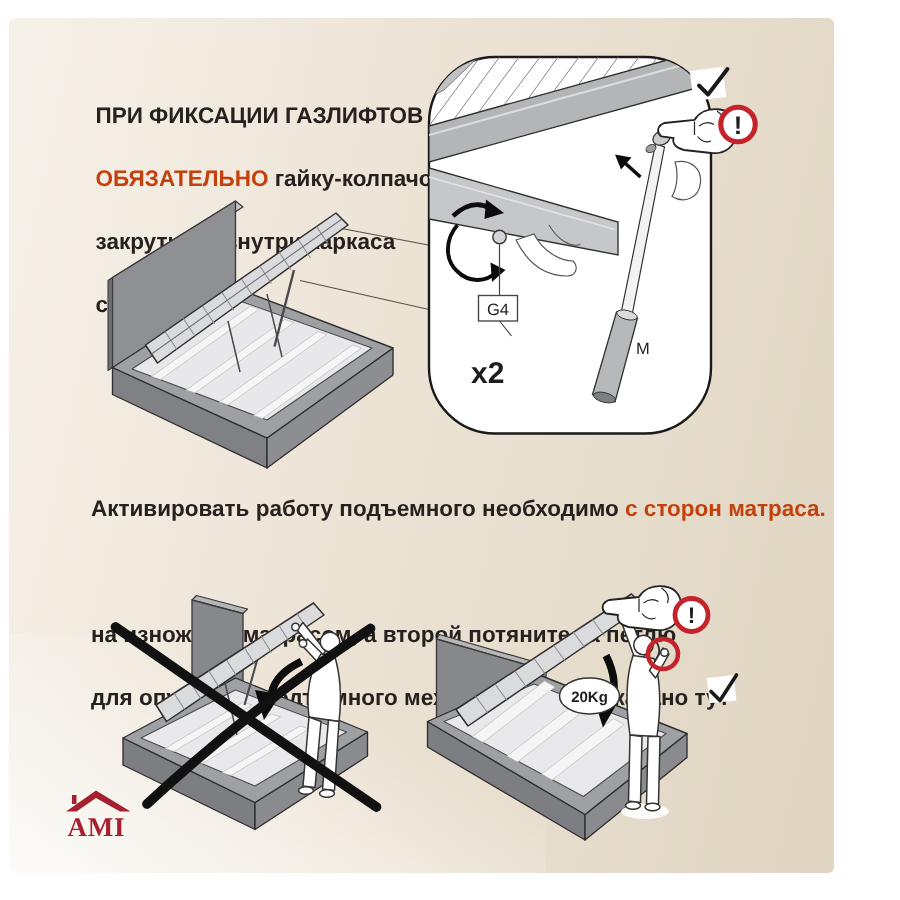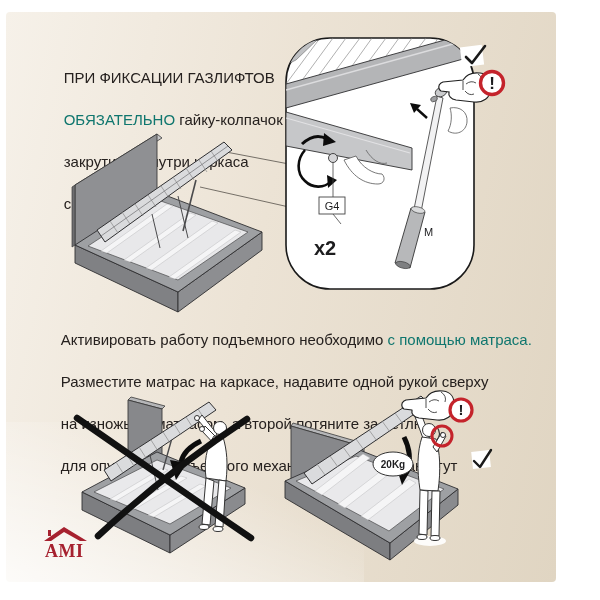--- a/index.html
+++ b/index.html
@@ -3,24 +3,24 @@
 <meta charset="utf-8">
 <style>
   html,body{margin:0;padding:0;background:#ffffff;}
   .page{position:relative;width:600px;height:600px;background:#ffffff;overflow:hidden;
         font-family:"Liberation Sans",sans-serif;}
   .panel{position:absolute;left:6px;top:12px;width:550px;height:570px;border-radius:4px;
          background:linear-gradient(102deg,#f6f1e9 0%,#ece3d5 45%,#e0d5c2 100%);}
   .panel::after{content:"";position:absolute;left:0;bottom:0;width:65%;height:28%;
          background:linear-gradient(to top right,rgba(255,255,255,.8),rgba(255,255,255,0) 65%);}
   .art{position:absolute;left:0;top:0;}
-  .txt{position:absolute;font-weight:normal;font-size:15px;line-height:21px;color:#26211f;white-space:pre;}
+  .txt{position:absolute;font-weight:bold;font-size:15px;line-height:21px;color:#26211f;white-space:pre;}
   .txt-top{left:47px;top:46px;}
   .txt-mid{left:44px;top:308px;}
-  .red{color:#0f766e;}
+  .red{color:#c2410c;}
   text{font-family:"Liberation Sans",sans-serif;fill:#1d1d1f;}
   .lbl-small{font-size:11px;}
   .lbl-x2{font-size:20px;font-weight:bold;}
   .lbl-excl{font-size:17px;font-weight:bold;}
   .lbl-excl2{font-size:15px;font-weight:bold;}
   .lbl-weight{font-size:10px;font-weight:bold;}
   .lbl-logo{font-family:"Liberation Serif",serif;font-size:18px;font-weight:bold;fill:#a6212f;letter-spacing:.5px;}
 </style>
 </head>
 <body>
@@ -29,22 +29,22 @@
   <div class="panel"></div>
 
   <div class="txt txt-top">
     <span>ПРИ ФИКСАЦИИ ГАЗЛИФТОВ</span><br>
     <span class="red">ОБЯЗАТЕЛЬНО</span><span> гайку-колпачок</span><br>
     <span>закрутить изнутри каркаса</span><br>
     <span>с обеих сторон</span>
   </div>
 
   <div class="txt txt-mid">
-    <span>Активировать работу подъемного необходимо </span><span class="red">с помощью матраса.</span><br>
-    <span>Разместите матрас на каркасе, надавите одной рукой сверху</span><br>
+    <span>Активировать работу подъемного необходимо </span><span class="red">с сторон матраса.</span><br>
+    <br>
     <span>на изножье с матрасом, а второй потяните за петлю</span><br>
     <span>для опускания подъемного механизма - как показано тут</span>
   </div>
 
   <svg class="art" viewBox="0 0 600 600" width="600" height="600">
     <defs>
       <clipPath id="boxclip">
           <rect x="286" y="38" width="188" height="251" rx="44"></rect>
         </clipPath>
       <g id="hand-shape">

